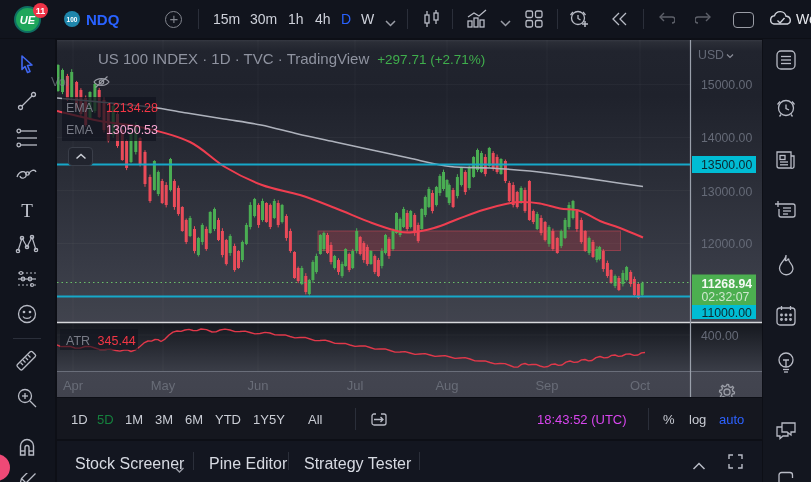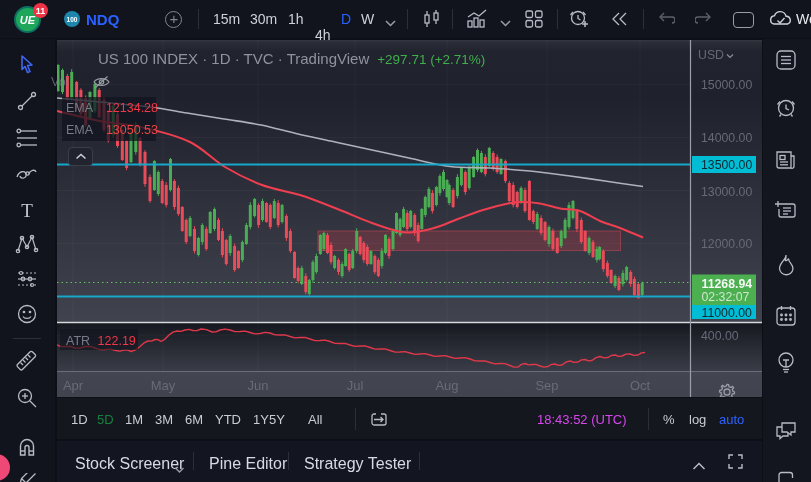--- a/index.html
+++ b/index.html
@@ -10,42 +10,42 @@
 #rightbar{left:763px;top:39px;width:48px;height:443px;background:#13161f;}
 #chartwrap{left:57px;top:40px;width:705px;height:357px;}
 #bottombar{left:57px;top:398px;width:705px;height:41px;background:#15171f;color:#c9ccd4;font-size:13px;}
 #panel{left:57px;top:441px;width:705px;height:41px;background:#131620;color:#d5d8e0;font-size:13px;}
 .sep{position:absolute;width:1px;background:#2b2f3a;}
 .t{position:absolute;white-space:nowrap;text-align:center;}
 #title{left:66px;top:50px;font-size:15px;color:#8f93a0;margin-left:32px;}
 #title b{color:#3fae4c;font-weight:normal;font-size:13.5px;margin-left:8px}
 .legbg{left:62px;top:97px;width:94px;height:44px;background:rgba(16,20,30,0.72);}
 .leg{font-size:12.5px;color:#787b86;}
-.leg .red{color:#f23645} .leg .wht{color:#ef4444}
+.leg .red{color:#f23645} .leg .wht{color:#f9a8d4}
 #collapse{left:68px;top:147px;width:25px;height:19px;background:#21242e;border:1px solid #3a3e49;border-radius:4px;display:flex;align-items:center;justify-content:center}
 .tfbtn{color:#ced1da;font-size:14px}
 .licon{position:absolute;left:27px;transform:translate(-50%,-50%);}
 .ricon{position:absolute;left:786px;transform:translate(-50%,-50%);}
 </style></head>
 <body>
 <div id="app">
 
 <div class="abs" id="topbar"></div>
 
 <div class="abs" style="left:14px;top:6px;width:27px;height:27px;border-radius:50%;background:#1ea65b;border:2px solid #0f6e62;color:#fff;font-style:italic;font-weight:bold;font-size:11px;display:flex;align-items:center;justify-content:center">UE</div>
 <div class="abs" style="left:33px;top:3px;width:15px;height:15px;border-radius:50%;background:#ef3347;color:#fff;font-size:9px;font-weight:bold;display:flex;align-items:center;justify-content:center">11</div>
 <div class="abs" style="left:64px;top:11px;width:16px;height:16px;border-radius:50%;background:#1f86ab;color:#fff;font-size:6.5px;font-weight:bold;display:flex;align-items:center;justify-content:center">100</div>
 <div class="t" style="left:86px;top:11px;font-size:15px;font-weight:bold;color:#2962ff">NDQ</div>
 <div class="abs" style="left:165px;top:10.5px;width:17px;height:17px;border-radius:50%;border:1.4px solid #83868f"></div>
 <div class="t" style="left:169.5px;top:10px;color:#83868f;font-size:15px;font-weight:300">+</div>
 <div class="sep" style="left:198px;top:9px;height:20px"></div>
 <div class="t tfbtn" style="left:213px;top:11px">15m</div>
 <div class="t tfbtn" style="left:250px;top:11px">30m</div>
 <div class="t tfbtn" style="left:288px;top:11px">1h</div>
-<div class="t tfbtn" style="left:315px;top:27px">4h</div>
+<div class="t tfbtn" style="left:315px;top:11px">4h</div>
 <div class="t tfbtn" style="left:341px;top:11px;color:#2962ff">D</div>
 <div class="t tfbtn" style="left:361px;top:11px">W</div>
 <div class="abs" style="left:384px;top:14px"><svg class="" width="13" height="10" viewBox="0 0 13 10" xmlns="http://www.w3.org/2000/svg">
         <path d="M2 3 L6.5 7.5 L11 3" stroke="#9a9da6" stroke-width="1.5" fill="none"></path>
       </svg></div>
 <div class="sep" style="left:407px;top:9px;height:20px"></div>
 <div class="abs" style="left:422px;top:9px"><svg class="" width="19" height="20" viewBox="0 0 19 20" xmlns="http://www.w3.org/2000/svg">
         <g stroke="#b8bbc5" stroke-width="1.3" fill="none">
           <rect x="3" y="6" width="4" height="8"></rect>
           <line x1="5" y1="2" x2="5" y2="6"></line>
@@ -605,21 +605,21 @@
       </svg></div>
 <div class="abs legbg"></div>
 <div class="t leg" style="left:66px;top:101px">EMA <span class="red" style="margin-left:10px">12134.28</span></div>
 <div class="t leg" style="left:66px;top:123px">EMA <span class="wht" style="margin-left:10px">13050.53</span></div>
 <div class="abs" id="collapse">
       <svg class="" width="12" height="7" viewBox="0 0 12 7" xmlns="http://www.w3.org/2000/svg">
         <path d="M1.5 5.5 L6 1.5 L10.5 5.5" stroke="#cdd0d8" stroke-width="1.5" fill="none"></path>
       </svg>
     </div>
 <div class="abs" style="left:60px;top:329px;width:78px;height:21px;background:rgba(16,20,30,0.6)"></div>
-<div class="t leg" style="left:66px;top:334px">ATR <span class="red" style="margin-left:4px">122.19</span></div>
+<div class="t leg" style="left:66px;top:334px">ATR <span class="red" style="margin-left:4px">345.44</span></div>
 
 <div class="abs" id="bottombar"></div>
 <div class="t" style="left:71px;top:412px;font-size:13px;color:#c9ccd4">1D</div>
 <div class="t" style="left:97px;top:412px;font-size:13px;color:#15803d">5D</div>
 <div class="t" style="left:125px;top:412px;font-size:13px;color:#c9ccd4">1M</div>
 <div class="t" style="left:155px;top:412px;font-size:13px;color:#c9ccd4">3M</div>
 <div class="t" style="left:185px;top:412px;font-size:13px;color:#c9ccd4">6M</div>
 <div class="t" style="left:215px;top:412px;font-size:13px;color:#c9ccd4">YTD</div>
 <div class="t" style="left:253px;top:412px;font-size:13px;color:#c9ccd4">1Y</div>
 <div class="t" style="left:269px;top:412px;font-size:13px;color:#c9ccd4">5Y</div>

